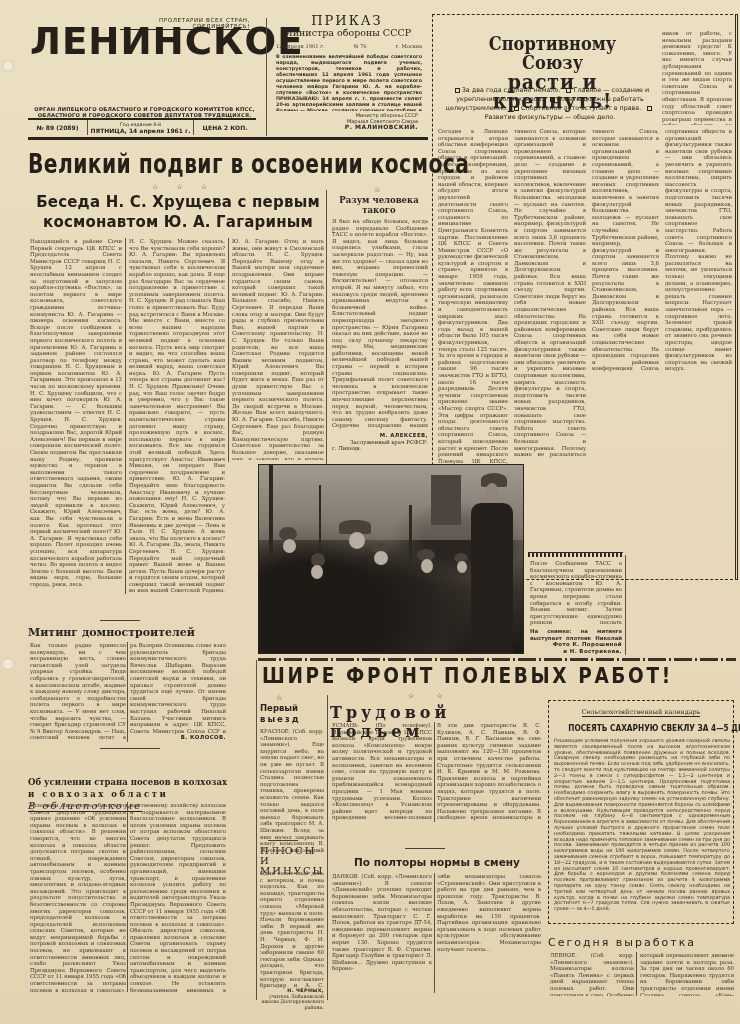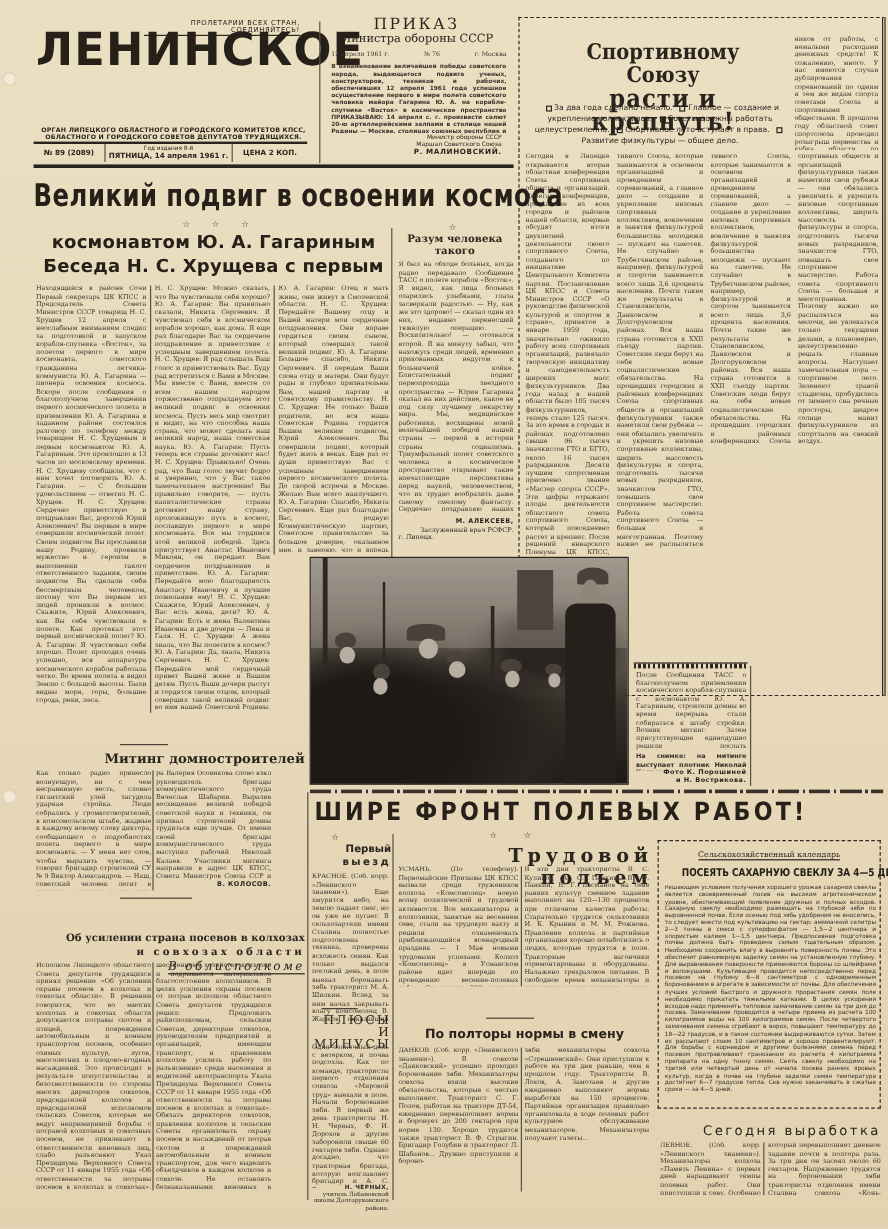--- a/index.html
+++ b/index.html
@@ -81,21 +81,21 @@
       radial-gradient(ellipse at 55% 85%, #2a2520 0 20%, transparent 40%),
       linear-gradient(180deg, #8a8278 0%, #6e665c 35%, #3a332c 65%, #1c1814 100%);
     border: 1px solid #2a241f; overflow: hidden; }
   .photo .sky { position: absolute; left: 0; top: 0; width: 100%; height: 40%; background: linear-gradient(180deg, #b1a99e, #857d72); opacity: .6; }
   .photo .crane { position: absolute; background: #2e2822; }
   .photo .head { position: absolute; border-radius: 50%; background: #4a423a; }
   .photo .face { position: absolute; border-radius: 50%; background: #b7ada0; }
 
   
   .shire { left: 262px; top: 664px; width: 478px; font-family: "DejaVu Sans", sans-serif; font-weight: bold; font-size: 21px; letter-spacing: 3px; color: #262019; white-space: nowrap; line-height: 24px; transform: scaleX(0.88); transform-origin: left; }
-  .serif-head { font-family: "DejaVu Serif", serif; font-weight: bold; color: #2a241f; text-align: right; }
+  .serif-head { font-family: "DejaVu Serif", serif; font-weight: bold; color: #2a241f; text-align: left; }
   .sans-head { font-family: "DejaVu Sans", sans-serif; font-weight: bold; color: #2a241f; text-align: center; }
 
   .calendar-box { left: 548px; top: 700px; width: 186px; height: 224px; border: 1px dashed #2f2924; }
   .cal-label { left: 556px; top: 708px; width: 170px; text-align: center; font-size: 6.5px; font-family: "DejaVu Serif", serif; color: #2a241f; }
   .cal-label span { border-bottom: 1px solid #2a241f; }
   .cal-head { left: 552px; top: 723px; width: 180px; text-align: center; font-family: "DejaVu Sans", sans-serif; font-weight: bold; font-size: 9px; color: #262019; transform: scaleX(0.82); transform-origin: center; white-space: nowrap; }
 
   .hole { position: absolute; width: 12px; height: 12px; border-radius: 50%; background: #f2ead5; box-shadow: inset 0 0 2px #b8a985; }
 </style>
 </head>
@@ -151,22 +151,22 @@
   <div class="abs body-text" style="left:438px; top:128px; width:70px; height:345px;">Сегодня в Липецке открывается вторая областная конференция Союза спортивных обществ и организаций. Делегаты конференции, приехавшие из всех городов и районов нашей области, впервые обсудят итоги двухлетней деятельности своего спортивного Союза, созданного по инициативе Центрального Комитета партии. Постановление ЦК КПСС и Совета Министров СССР «О руководстве физической культурой и спортом в стране», принятое в январе 1959 года, значительно оживило работу всех спортивных организаций, развязало творческую инициативу и самодеятельность широких масс физкультурников. Два года назад в нашей области было 105 тысяч физкультурников, теперь стало 125 тысяч. За это время в городах и районах подготовлено свыше 96 тысяч значкистов ГТО и БГТО, около 16 тысяч разрядников. Десяти лучшим спортсменам присвоено звание «Мастер спорта СССР». Эти цифры отражают плоды деятельности областного совета спортивного Союза, который повседневно растет и крепнет. После решений январского Пленума ЦК КПСС, физкультурные организации еще раз проанализировали свою работу и сделали вывод: многие недостатки, вскрытые январским Пленумом, имеют прямое отношение и к работе физкультурных организаций. В нашей области, например, основное обязательство — создать коллективы на всех предприятиях, стройках, колхозах, совхозах, учреждениях и учебных заведениях — не выполнено. В Хлевенском, Волынском, Задонском и других районах есть колхозы, где коллективы физкультуры не организованы совсем. Даже в областном центре они не созданы в 35 организациях. У нас есть еще такие городские и районные советы спортивного Союза...</div>
   <div class="abs body-text" style="left:514px; top:128px; width:72px; height:330px;">тивного Союза, которые занимаются в основном организацией и проведением соревнований, а главное дело — создание и укрепление низовых спортивных коллективов, вовлечение в занятия физкультурой большинства молодежи — пускают на самотек. Не случайно в Трубетчинском районе, например, физкультурой и спортом занимается всего лишь 3,6 процента населения. Почти такие же результаты в Становлянском, Данковском и Долгоруковском районах. Вся наша страна готовится к XXII съезду партии. Советские люди берут на себя новые социалистические обязательства. На прошедших городских и районных конференциях Союза спортивных обществ и организаций физкультурники также наметили свои рубежи — они обязались увеличить и укрепить низовые спортивные коллективы, ширить массовость физкультуры и спорта, подготовить тысячи новых разрядников, значкистов ГТО, повышать свое спортивное мастерство. Работа совета спортивного Союза — большая и многогранная. Поэтому важно не распыляться на мелочи, не увлекаться только текущими делами, а планомерно, целеустремленно решать главные вопросы. Наступает замечательная пора — спортивное лето. Зеленеют травой стадионы, пробудились от зимнего сна речные просторы, щедрое солнце манит физкультурников из спортзалов на свежий воздух.</div>
   <div class="abs body-text" style="left:662px; top:30px; width:70px; height:95px;">ников от работы, с немалыми расходами денежных средств! К сожалению, много. У нас имеются случаи дублирования соревнований по одним и тем же видам спорта советами Союза и спортивными обществами. В прошлом году областной совет спортсоюза проводил розыгрыш первенства и кубка области по футболу, а областной совет ДСО «Труд» — розыгрыши первенства и кубка своего совета. В обоих розыгрышах участвовали почти одни и те же команды. Зачем это было делать? Еще хуже, когда к областным соревнованиям допускаются неподготовленные спортсмены. В финале летней спартакиады 1960 года, состоявшейся в Липецке, участвовало 662 человека. Из них 427 человек не уложились в нормы спортивной классификации. Надо больше проводить соревнований внутри коллективов физкультуры и между коллективами без отрыва участников от производства, от учебы. За два года своей деятельности областной совет Союза спортивных обществ и организаций накопил немалый опыт работы. Наша страна вступила в период развернутого строительства коммунистического общества. За два года Союз спортивных обществ и организаций сделал большой шаг вперед в развитии массовости физкультуры и спорта в стране. Пусть и в дальнейшем растет и крепнет наш спортивный Союз!</div>
   <div class="abs body-text" style="left:592px; top:128px; width:140px; height:440px; column-count:2; column-gap:6px;">тивного Союза, которые занимаются в основном организацией и проведением соревнований, а главное дело — создание и укрепление низовых спортивных коллективов, вовлечение в занятия физкультурой большинства молодежи — пускают на самотек. Не случайно в Трубетчинском районе, например, физкультурой и спортом занимается всего лишь 3,6 процента населения. Почти такие же результаты в Становлянском, Данковском и Долгоруковском районах. Вся наша страна готовится к XXII съезду партии. Советские люди берут на себя новые социалистические обязательства. На прошедших городских и районных конференциях Союза спортивных обществ и организаций физкультурники также наметили свои рубежи — они обязались увеличить и укрепить низовые спортивные коллективы, ширить массовость физкультуры и спорта, подготовить тысячи новых разрядников, значкистов ГТО, повышать свое спортивное мастерство. Работа совета спортивного Союза — большая и многогранная. Поэтому важно не распыляться на мелочи, не увлекаться только текущими делами, а планомерно, целеустремленно решать главные вопросы. Наступает замечательная пора — спортивное лето. Зеленеют травой стадионы, пробудились от зимнего сна речные просторы, щедрое солнце манит физкультурников из спортзалов на свежий воздух.</div>
   <div class="wavy" style="left:438px; top:470px; width:80px;"></div>
 
   <div class="abs main-head">Великий подвиг в освоении космоса</div>
   <div class="abs stars" style="left:152px; top:183px;">☆ ☆ ☆</div>
 
   <div class="abs khr-head">
+    <div>Беседа Н. С. Хрущева с первым</div>
     <div>космонавтом Ю. А. Гагариным</div>
-    <div>Беседа Н. С. Хрущева с первым</div>
   </div>
   <div class="rule-v" style="left:326px; top:190px; height:280px;"></div>
   <div class="abs body-text" style="left:30px; top:238px; width:92px; height:352px;">Находящийся в районе Сочи Первый секретарь ЦК КПСС и Председатель Совета Министров СССР товарищ Н. С. Хрущев 12 апреля с неослабным вниманием следил за подготовкой и запуском корабля-спутника «Восток», за полетом первого в мире космонавта, советского гражданина летчика-коммуниста Ю. А. Гагарина — пионера освоения космоса. Вскоре после сообщения о благополучном завершении первого космического полета и приземлении Ю. А. Гагарина в заданном районе состоялся разговор по телефону между товарищем Н. С. Хрущевым и первым космонавтом Ю. А. Гагариным. Это произошло в 13 часов по московскому времени. Н. С. Хрущеву сообщили, что с ним хочет поговорить Ю. А. Гагарин. — С большим удовольствием — ответил Н. С. Хрущев. Н. С. Хрущев: Сердечно приветствую и поздравляю Вас, дорогой Юрий Алексеевич! Вы первым в мире совершили космический полет. Своим подвигом Вы прославили нашу Родину, проявили мужество и героизм в выполнении такого ответственного задания, своим подвигом Вы сделали себя бессмертным человеком, потому что Вы первым из людей проникли в космос. Скажите, Юрий Алексеевич, как Вы себя чувствовали в полете. Как протекал этот первый космический полет? Ю. А. Гагарин: Я чувствовал себя хорошо. Полет проходил очень успешно, вся аппаратура космического корабля работала четко. Во время полета я видел Землю с большой высоты. Были видны моря, горы, большие города, реки, леса.</div>
   <div class="rule-v" style="left:125px; top:238px; height:356px;"></div>
   <div class="abs body-text" style="left:129px; top:238px; width:96px; height:356px;">Н. С. Хрущев: Можно сказать, что Вы чувствовали себя хорошо? Ю. А. Гагарин: Вы правильно сказали, Никита Сергеевич. Я чувствовал себя в космическом корабле хорошо, как дома. Я еще раз благодарю Вас за сердечное поздравление и приветствие с успешным завершением полета. Н. С. Хрущев: Я рад слышать Ваш голос и приветствовать Вас. Буду рад встретиться с Вами в Москве. Мы вместе с Вами, вместе со всем нашим народом торжественно отпразднуем этот великий подвиг в освоении космоса. Пусть весь мир смотрит и видит, на что способна наша страна, что может сделать наш великий народ, наша советская наука. Ю. А. Гагарин: Пусть теперь все страны догоняют нас! Н. С. Хрущев: Правильно! Очень рад, что Ваш голос звучит бодро и уверенно, что у Вас такое замечательное настроение! Вы правильно говорите, — пусть капиталистические страны догоняют нашу страну, проложившую путь в космос, пославшую первого в мире космонавта. Все мы гордимся этой великой победой. Здесь присутствует Анастас Иванович Микоян, он передает Вам сердечное поздравление и приветствие. Ю. А. Гагарин: Передайте мою благодарность Анастасу Ивановичу и лучшие пожелания ему! Н. С. Хрущев: Скажите, Юрий Алексеевич, у Вас есть жена, дети? Ю. А. Гагарин: Есть и жена Валентина Ивановна и две дочери — Лена и Галя. Н. С. Хрущев: А жена знала, что Вы полетите в космос? Ю. А. Гагарин: Да, знала, Никита Сергеевич. Н. С. Хрущев: Передайте мой сердечный привет Вашей жене и Вашим детям. Пусть Ваши дочери растут и гордятся своим отцом, который совершил такой великий подвиг во имя нашей Советской Родины. Ю. А. Гагарин: Спасибо, Никита Сергеевич. Я передам этот Ваш привет и навсегда запомню Ваши сердечные слова. Н. С. Хрущев: А Ваши родители, мать и отец, живы, где они находятся сейчас, чем занимаются?</div>
   <div class="rule-v" style="left:228px; top:238px; height:224px;"></div>
   <div class="abs body-text" style="left:232px; top:238px; width:92px; height:222px;">Ю. А. Гагарин: Отец и мать живы, они живут в Смоленской области. Н. С. Хрущев: Передайте Вашему отцу и Вашей матери мои сердечные поздравления. Они вправе гордиться своим сыном, который совершил такой великий подвиг. Ю. А. Гагарин: Большое спасибо, Никита Сергеевич. Я передам Ваши слова отцу и матери. Они будут рады и глубоко признательны Вам, нашей партии и Советскому правительству. Н. С. Хрущев: Не только Ваши родители, но вся наша Советская Родина гордится Вашим великим подвигом, Юрий Алексеевич. Вы совершили подвиг, который будет жить в веках. Еще раз от души приветствую Вас с успешным завершением первого космического полета. До скорой встречи в Москве. Желаю Вам всего наилучшего. Ю. А. Гагарин: Спасибо, Никита Сергеевич. Еще раз благодарю Вас, родную Коммунистическую партию, Советское правительство за большое доверие, оказанное мне, и заверяю, что и впредь готов выполнить любое задание Советской Родины. До свидания, дорогой Никита Сергеевич!</div>
 
   <div class="abs" style="left:374px; top:186px; font-size:7px;">☆</div>
   <div class="abs razum-head">Разум человека такого</div>

